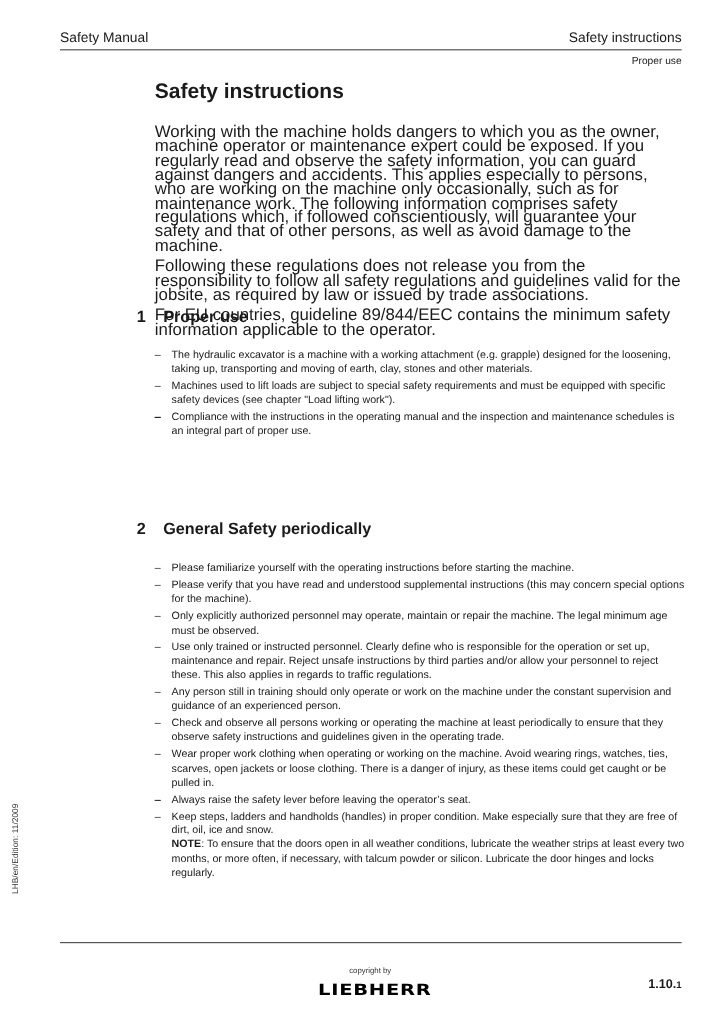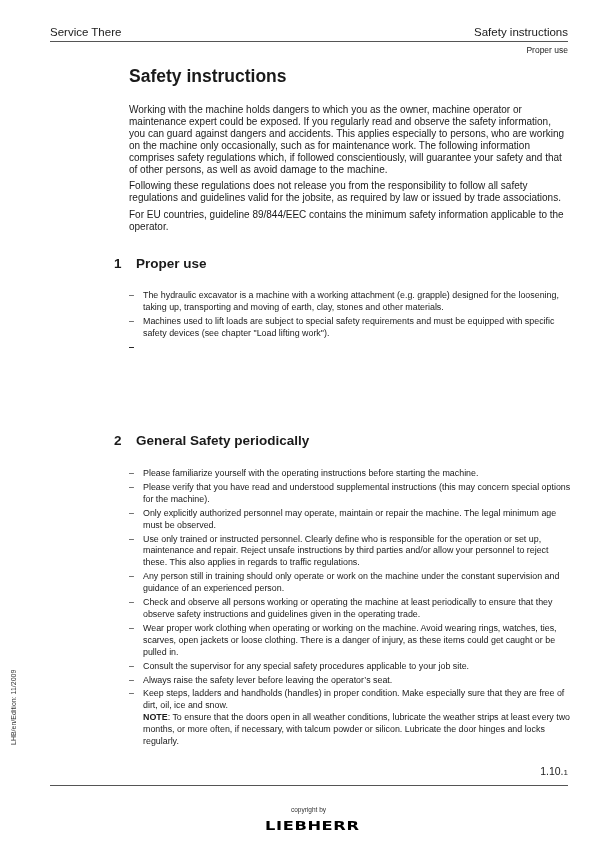--- a/index.html
+++ b/index.html
@@ -3,48 +3,48 @@
 <meta charset="utf-8">
 <style>
   html, body { margin: 0; padding: 0; background: #ffffff; }
   body { width: 600px; height: 849px; position: relative; overflow: hidden;
          font-family: "Liberation Sans", sans-serif; color: #1a1a1a; }
   .hdr-left { position: absolute; left: 50px; top: 26px; font-size: 11.5px; }
   .hdr-right { position: absolute; right: 32px; top: 26px; font-size: 11.5px; }
   .hdr-rule { position: absolute; left: 50px; right: 32px; top: 41px; height: 1px; background: #555; }
   .hdr-sub { position: absolute; right: 32px; top: 45px; font-size: 8.5px; }
   .title { position: absolute; left: 129px; top: 66px; font-size: 17.5px; font-weight: bold; margin: 0; }
-  .content { position: absolute; left: 129px; width: 440px; font-size: 10px; line-height: 11.9px; }
+  .content { position: absolute; left: 129px; width: 440px; font-size: 14px; line-height: 11.9px; }
   .content p { margin: 0 0 5px 0; }
   .intro { top: 104px; }
   .sec-title { position: absolute; left: 114px; font-size: 13.5px; font-weight: bold; margin: 0; }
   .sec-title .num { display: inline-block; width: 22px; }
   .sec1 { top: 256px; }
   .sec2 { top: 433px; }
   ul.dash { list-style: none; margin: 0; padding: 0; position: absolute; left: 129px; width: 442px;
             font-size: 8.9px; line-height: 11.9px; }
   ul.dash li { position: relative; padding-left: 14px; margin-bottom: 2px; }
   ul.dash li .dash-mark { position: absolute; left: 0; top: 0; }
   ul.dash li .extra { display: block; }
   .list1 { top: 290px; }
   .list2 { top: 468px; }
   .note-label { font-weight: bold; }
   .side-edition { position: absolute; left: 10px; top: 745px; transform: rotate(-90deg); transform-origin: left top;
                   font-size: 7px; white-space: nowrap; color: #333; }
   .foot-rule { position: absolute; left: 50px; right: 32px; top: 785px; height: 1px; background: #555; }
-  .page-num { position: absolute; right: 32px; top: 765px; font-size: 10.5px; font-weight: normal; }
+  .page-num { position: absolute; right: 32px; top: 814px; font-size: 10.5px; font-weight: bold; }
   .page-num small { font-size: 8px; }
   .copyright { position: absolute; left: 291px; top: 806px; font-size: 6.5px; color: #333; }
   .logo { position: absolute; left: 265px; top: 818px; font-family: "DejaVu Sans", sans-serif; font-weight: 900;
           font-size: 13px; letter-spacing: 0.5px; color: #000; transform: scaleX(1.25); transform-origin: left top; }
 </style>
 </head>
 <body>
 
-<div class="hdr-left">Service There</div>
+<div class="hdr-left">Safety Manual</div>
 <div class="hdr-right">Safety instructions</div>
 <div class="hdr-rule"></div>
 <div class="hdr-sub">Proper use</div>
 
 <h1 class="title">Safety instructions</h1>
 
 <div class="content intro">
   <p>Working with the machine holds dangers to which you as the owner, machine operator or maintenance expert could be exposed. If you regularly read and observe the safety information, you can guard against dangers and accidents. This applies especially to persons, who are working on the machine only occasionally, such as for maintenance work. The following information comprises safety regulations which, if followed conscientiously, will guarantee your safety and that of other persons, as well as avoid damage to the machine.</p>
   <p>Following these regulations does not release you from the responsibility to follow all safety regulations and guidelines valid for the jobsite, as required by law or issued by trade associations.</p>
   <p>For EU countries, guideline 89/844/EEC contains the minimum safety information applicable to the operator.</p>
@@ -52,36 +52,36 @@
 
 <h2 class="sec-title sec1">
   <span class="num">1</span><span>Proper use</span>
 </h2>
 
 <ul class="dash list1">
   <li><span class="dash-mark">–</span><span>The hydraulic excavator is a machine with a working attachment (e.g. grapple) designed for the loosening, taking up, transporting and moving of earth, clay, stones and other materials.</span></li>
   <li><span class="dash-mark">–</span><span>Machines used to lift loads are subject to special safety requirements and must be equipped with specific safety devices (see chapter "Load lifting work").</span></li>
   <li><span class="dash-mark">–</span></li>
   <li><span class="dash-mark">–</span></li>
-  <li><span class="dash-mark">–</span></li>
+  <li><span class="dash-mark">–</span><span>Compliance with the instructions in the operating manual and the inspection and maintenance schedules is an integral part of proper use.</span></li>
 </ul>
 
 <h2 class="sec-title sec2">
   <span class="num">2</span><span>General Safety periodically</span>
 </h2>
 
 <ul class="dash list2">
   <li><span class="dash-mark">–</span><span>Please familiarize yourself with the operating instructions before starting the machine.</span></li>
   <li><span class="dash-mark">–</span><span>Please verify that you have read and understood supplemental instructions (this may concern special options for the machine).</span></li>
   <li><span class="dash-mark">–</span><span>Only explicitly authorized personnel may operate, maintain or repair the machine. The legal minimum age must be observed.</span></li>
   <li><span class="dash-mark">–</span><span>Use only trained or instructed personnel. Clearly define who is responsible for the operation or set up, maintenance and repair. Reject unsafe instructions by third parties and/or allow your personnel to reject these. This also applies in regards to traffic regulations.</span></li>
   <li><span class="dash-mark">–</span><span>Any person still in training should only operate or work on the machine under the constant supervision and guidance of an experienced person.</span></li>
   <li><span class="dash-mark">–</span><span>Check and observe all persons working or operating the machine at least periodically to ensure that they observe safety instructions and guidelines given in the operating trade.</span></li>
   <li><span class="dash-mark">–</span><span>Wear proper work clothing when operating or working on the machine. Avoid wearing rings, watches, ties, scarves, open jackets or loose clothing. There is a danger of injury, as these items could get caught or be pulled in.</span></li>
-  <li><span class="dash-mark">–</span><span>Consult the supervisor for any special safety procedures applicable to your job site.</span></li>
+  <li><span class="dash-mark">–</span></li>
   <li><span class="dash-mark">–</span><span>Always raise the safety lever before leaving the operator’s seat.</span></li>
   <li><span class="dash-mark">–</span><span>Keep steps, ladders and handholds (handles) in proper condition. Make especially sure that they are free of dirt, oil, ice and snow.</span><span class="extra"><span class="note-label">NOTE</span><span>: To ensure that the doors open in all weather conditions, lubricate the weather strips at least every two months, or more often, if necessary, with talcum powder or silicon. Lubricate the door hinges and locks regularly.</span></span></li>
 </ul>
 
 <div class="side-edition">LHB/en/Edition: 11/2009</div>
 
 <div class="foot-rule"></div>
 <div class="page-num"><span>1.10.</span><small>1</small></div>
 <div class="copyright">copyright by</div>
 <div class="logo">LIEBHERR</div>

